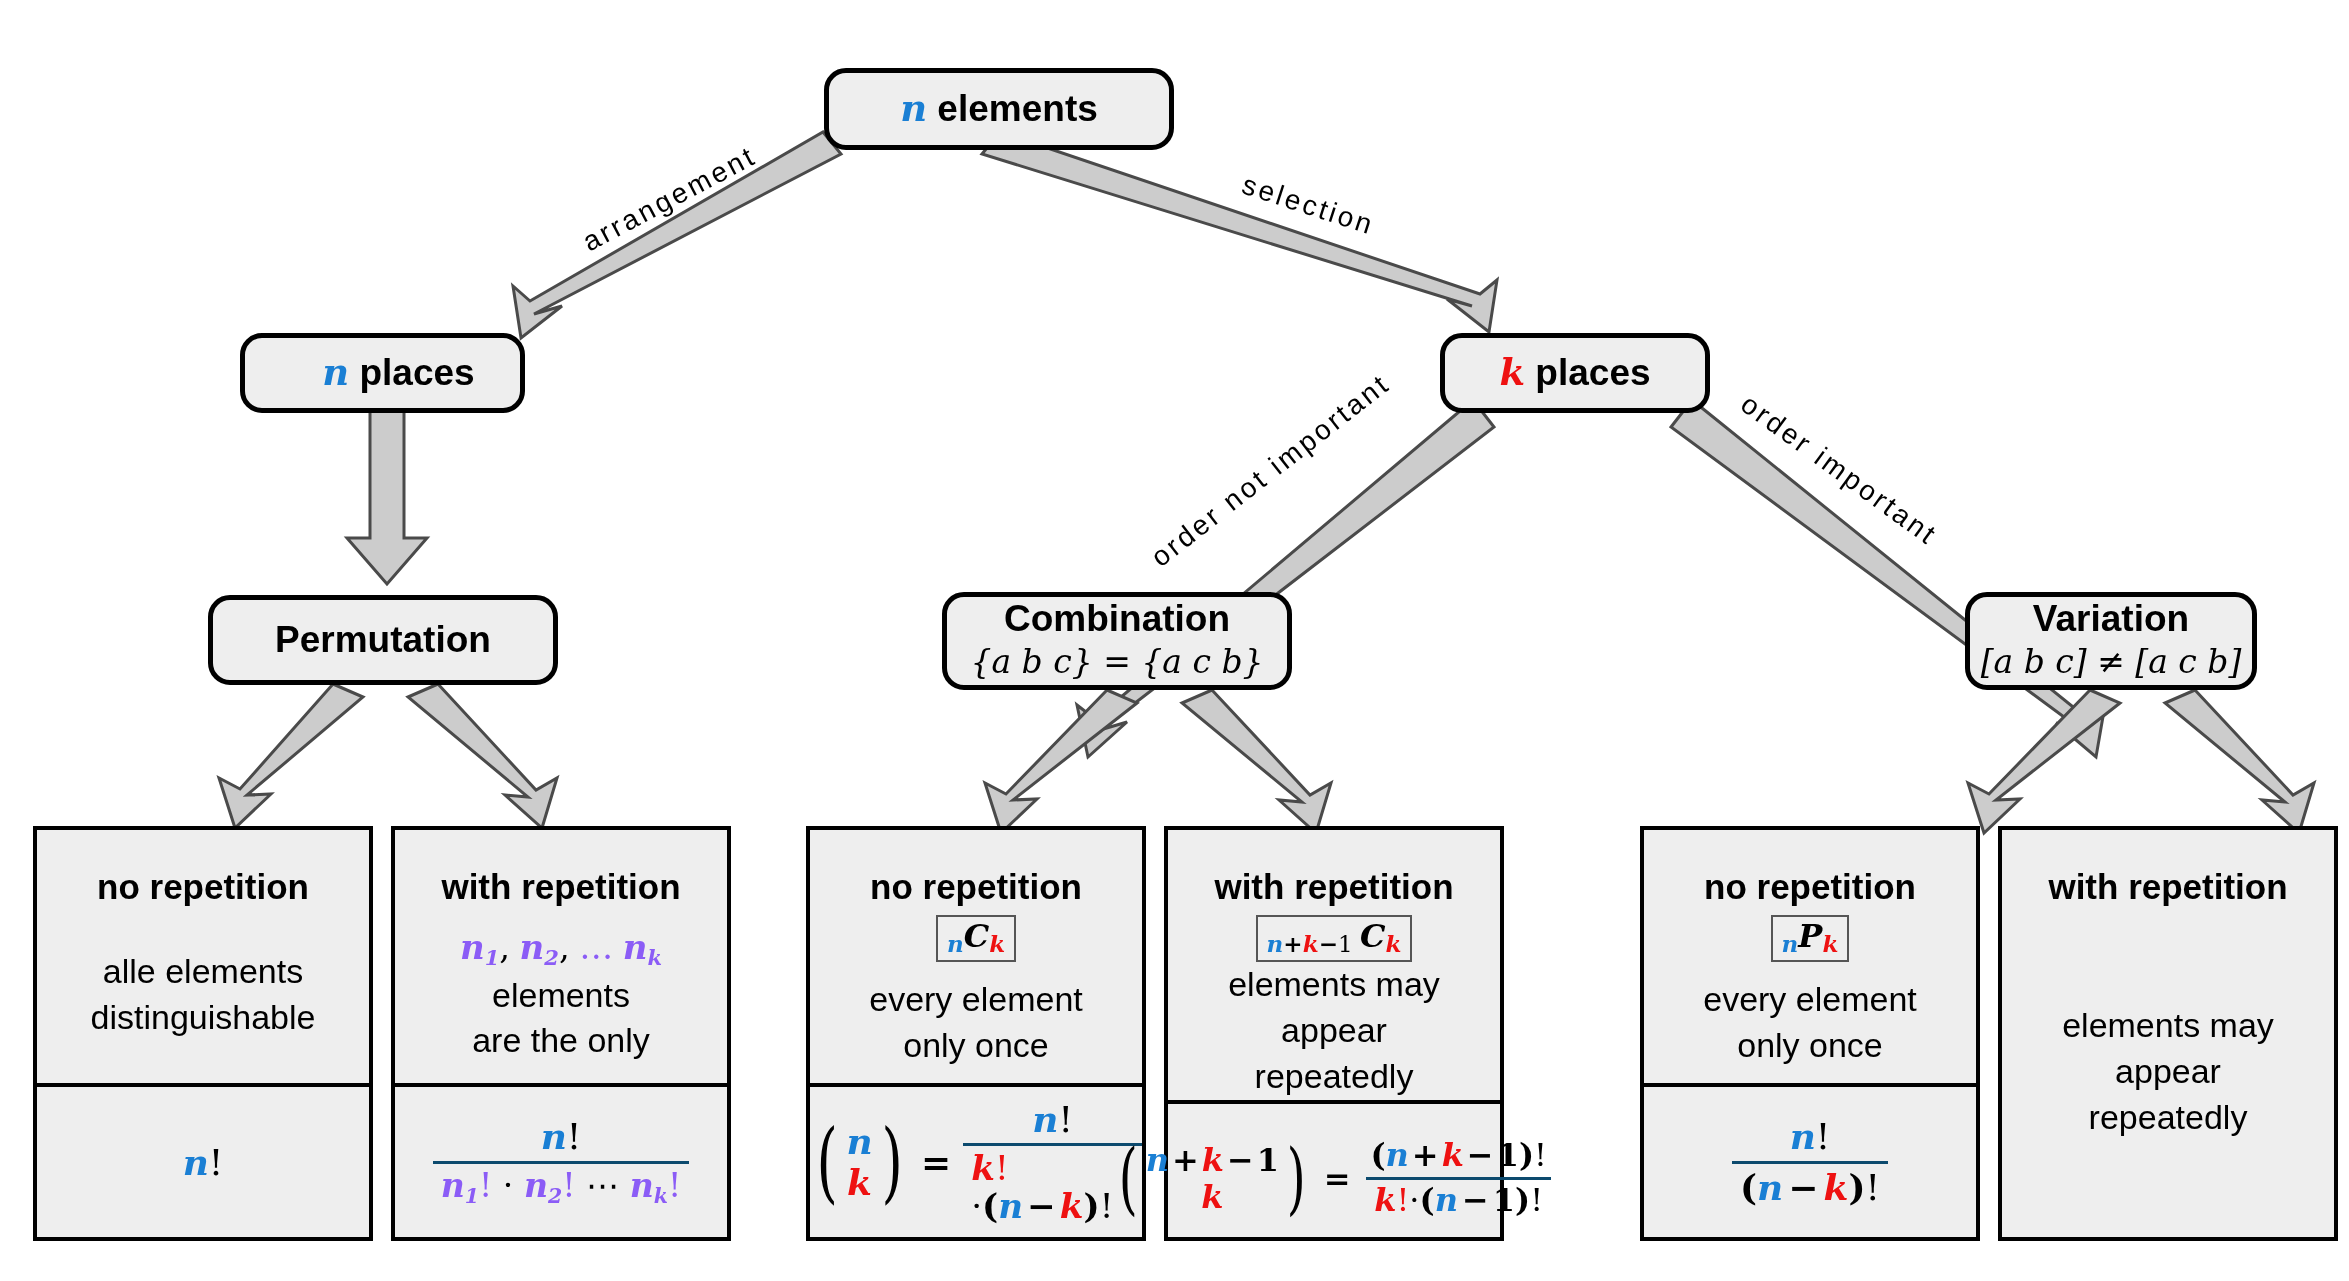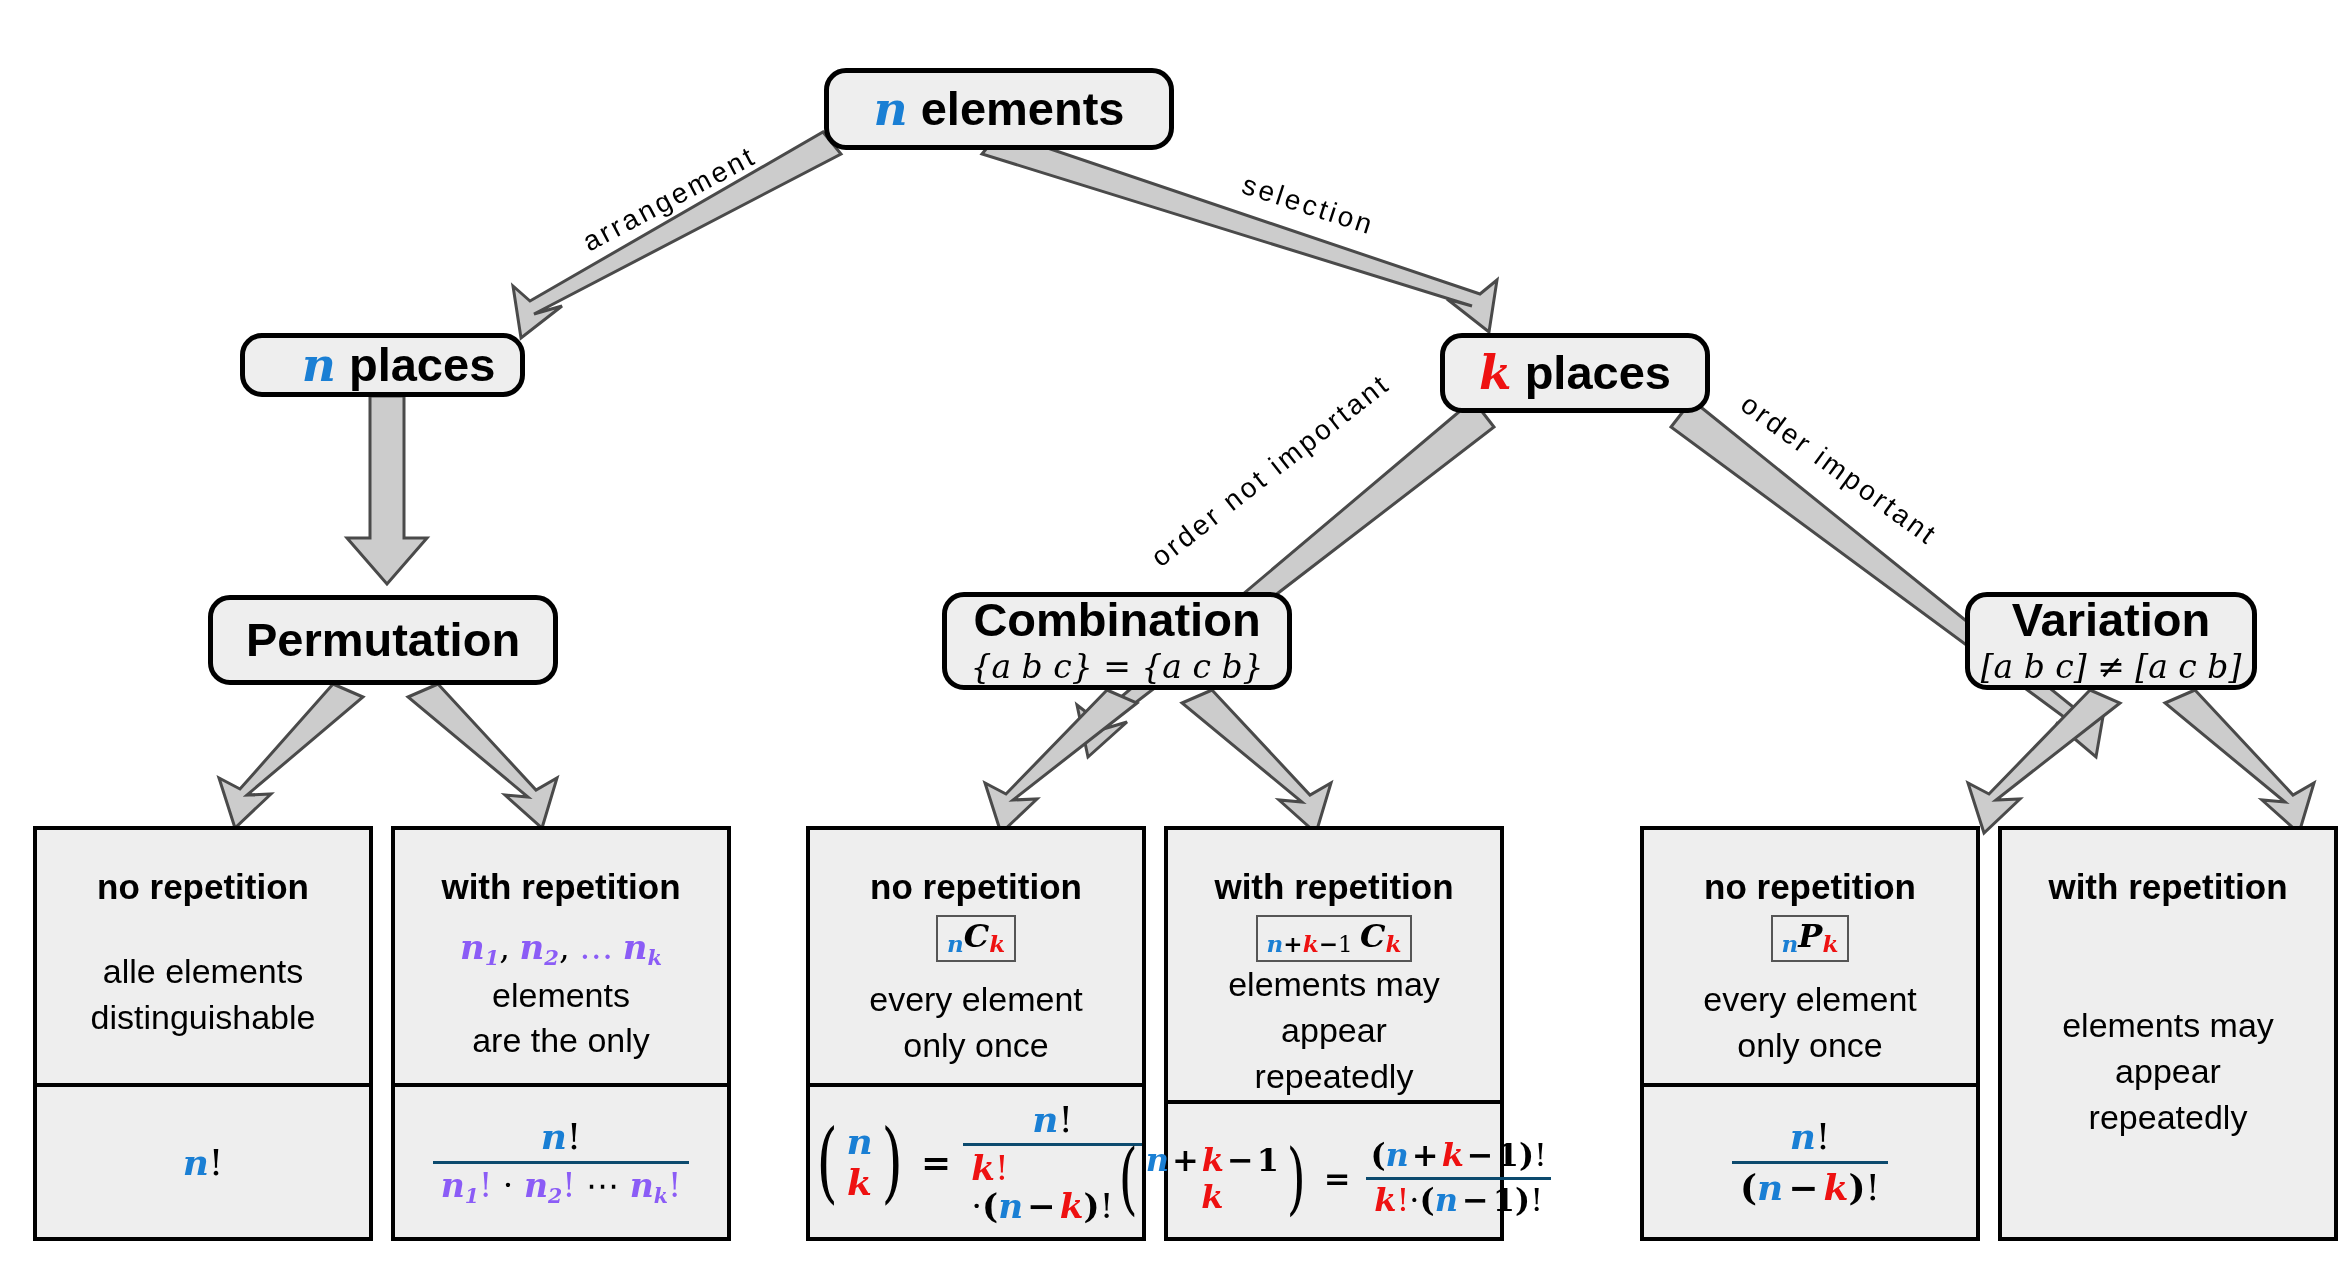--- a/index.html
+++ b/index.html
@@ -16,21 +16,21 @@
     position:absolute;
     background:#eeeeee;
     border:5px solid #000000;
     border-radius:22px;
     box-sizing:border-box;
     display:flex;flex-direction:column;
     align-items:center;justify-content:center;
     text-align:center;
     z-index:5;
   }
-  .node .title{font-weight:bold;font-size:47px;line-height:1.05;letter-spacing:0px;}
+  .node .title{font-weight:bold;font-size:37px;line-height:1.05;letter-spacing:0px;}
   .node .sub{font-size:33px;line-height:1.25;margin-top:2px;
     font-family:"DejaVu Serif","Liberation Serif",serif;font-style:italic;}
 
   
   .leaf{
     position:absolute;
     background:#eeeeee;
     border:4px solid #000000;
     box-sizing:border-box;
     display:flex;flex-direction:column;
@@ -134,21 +134,21 @@
   <div class="elabel" style="left:1744px;top:385px;transform:rotate(36deg);">
     <span>order important</span>
   </div>
 
   <div class="node" style="left:824px;top:68px;width:350px;height:82px;">
     <div class="title">
       <span class="mi blue">n</span><span> elements</span>
     </div>
   </div>
 
-  <div class="node" style="left:240px;top:333px;width:285px;height:64px;padding-left:32px;">
+  <div class="node" style="left:240px;top:333px;width:285px;height:80px;padding-left:32px;">
     <div class="title">
       <span class="mi blue">n</span><span> places</span>
     </div>
   </div>
 
   <div class="node" style="left:1440px;top:333px;width:270px;height:80px;">
     <div class="title">
       <span class="mi red">k</span><span> places</span>
     </div>
   </div>

